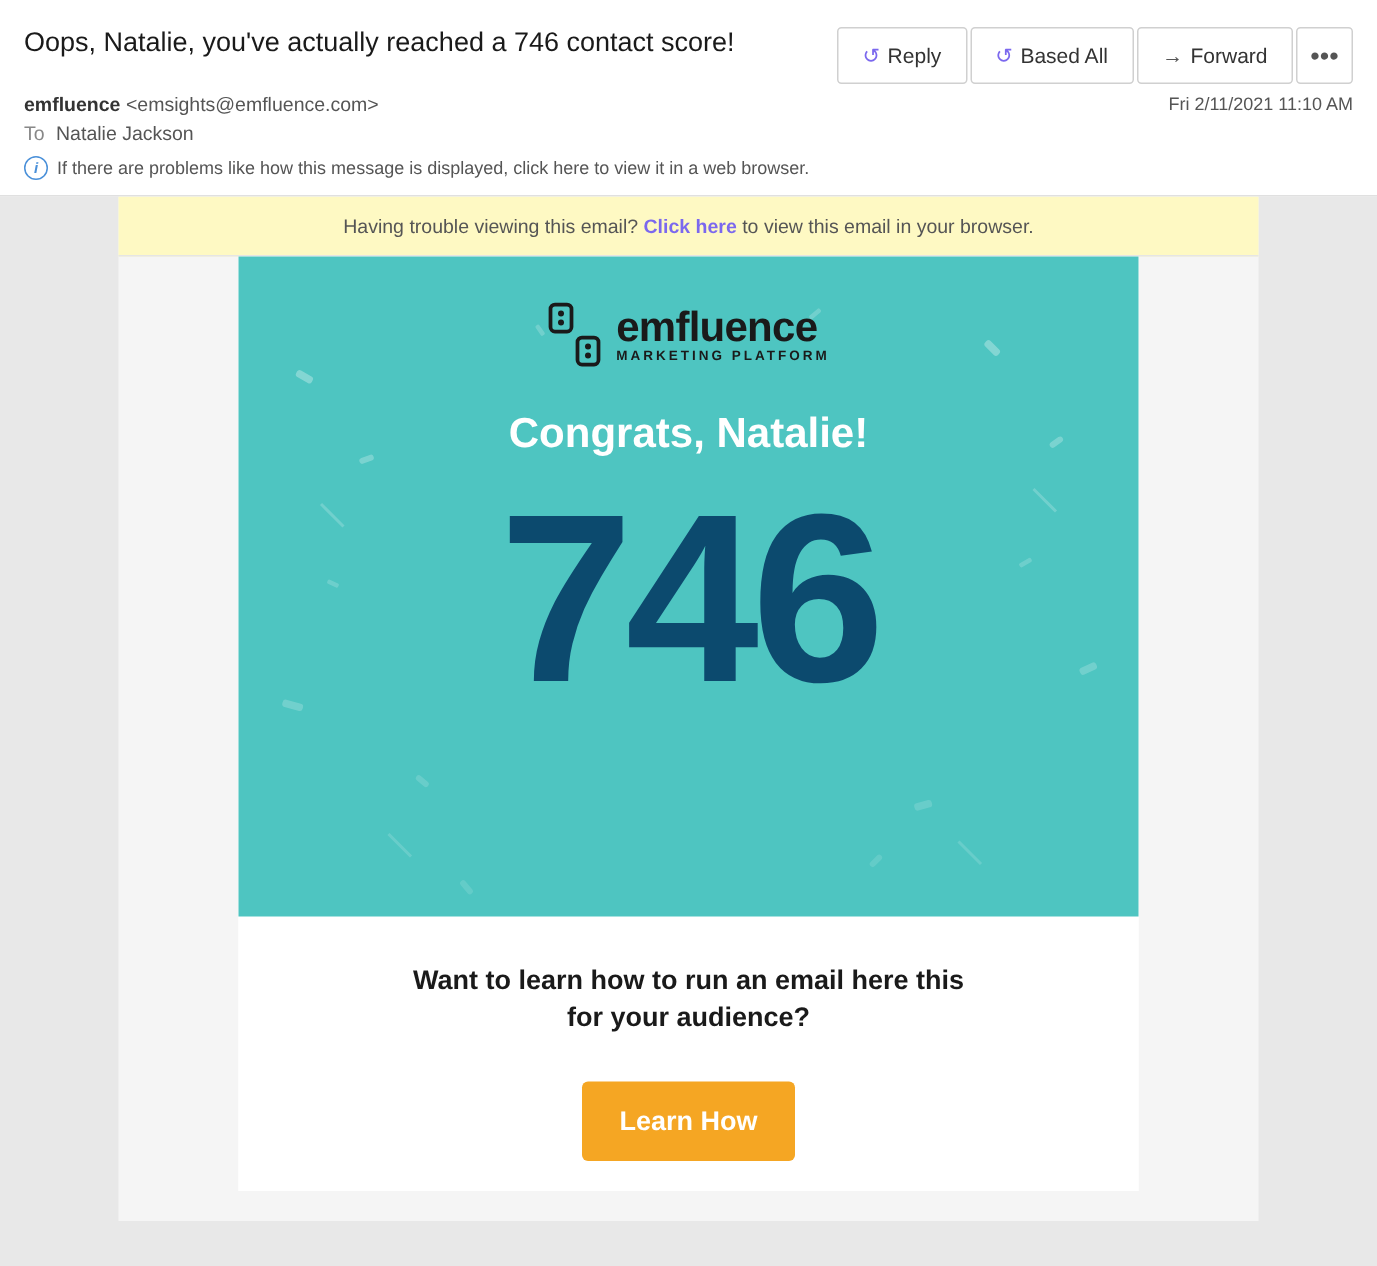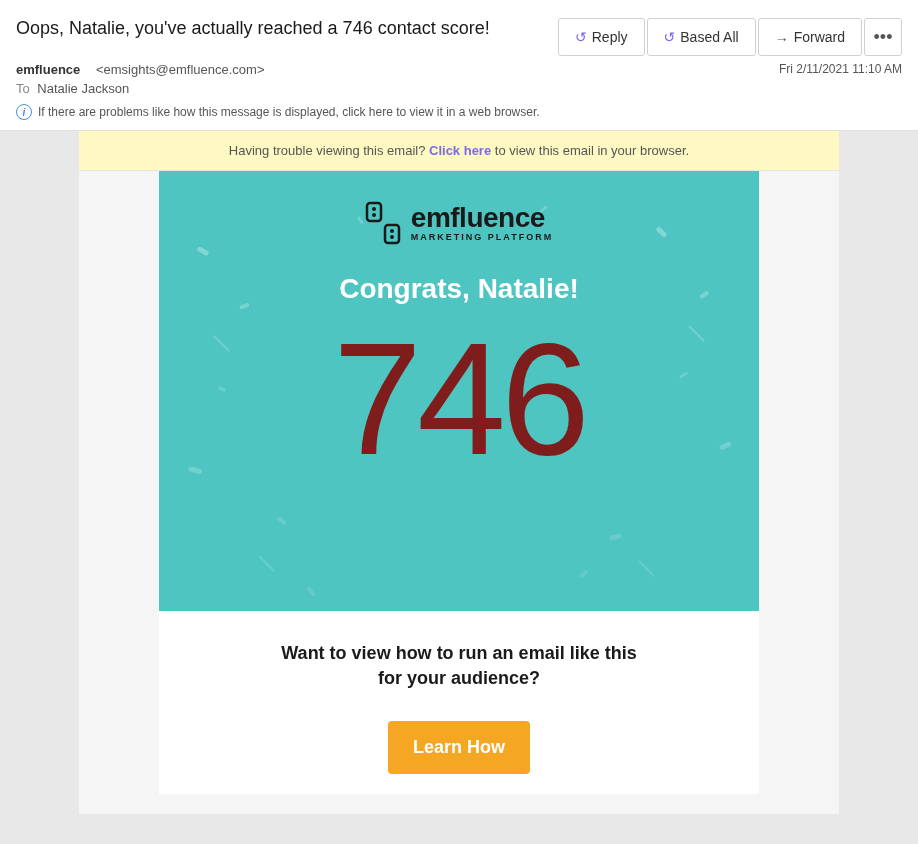--- a/index.html
+++ b/index.html
@@ -83,21 +83,20 @@
       margin-bottom: 4px;
     }
 
     .email-from {
       font-size: 13px;
       color: #333;
     }
 
     .email-from span {
       color: #555;
-      margin-left: 12px;
     }
 
     .email-date {
       font-size: 12px;
       color: #555;
     }
 
     .email-to-row {
       font-size: 13px;
       color: #555;
@@ -240,22 +239,22 @@
       color: #fff;
       font-weight: 600;
       line-height: 1.5;
       max-width: 440px;
       margin: 0 auto 20px auto;
     }
 
     
     .score-number {
       font-size: 160px;
-      font-weight: 400;
-      color: #7f1d1d;
+      font-weight: 700;
+      color: #0c4a6e;
       line-height: 1;
       margin-top: 10px;
       letter-spacing: -5px;
       position: relative;
       z-index: 2;
     }
 
     
     .bottom-section {
       background: #fff;
@@ -379,21 +378,21 @@
 
         <div class="congrats-title">Congrats, Natalie!</div>
 
 
         <div class="score-number">746</div>
 
       </div>
 
       <div class="bottom-section">
         <div class="bottom-headline">
-          <span>Want to view how to run an email like this</span><br>
+          <span>Want to learn how to run an email here this</span><br>
           <span>for your audience?</span>
         </div>
         <button class="learn-how-btn">Learn How</button>
       </div>
 
     </div>
   </div>
 </div>
 
 </body></html>

